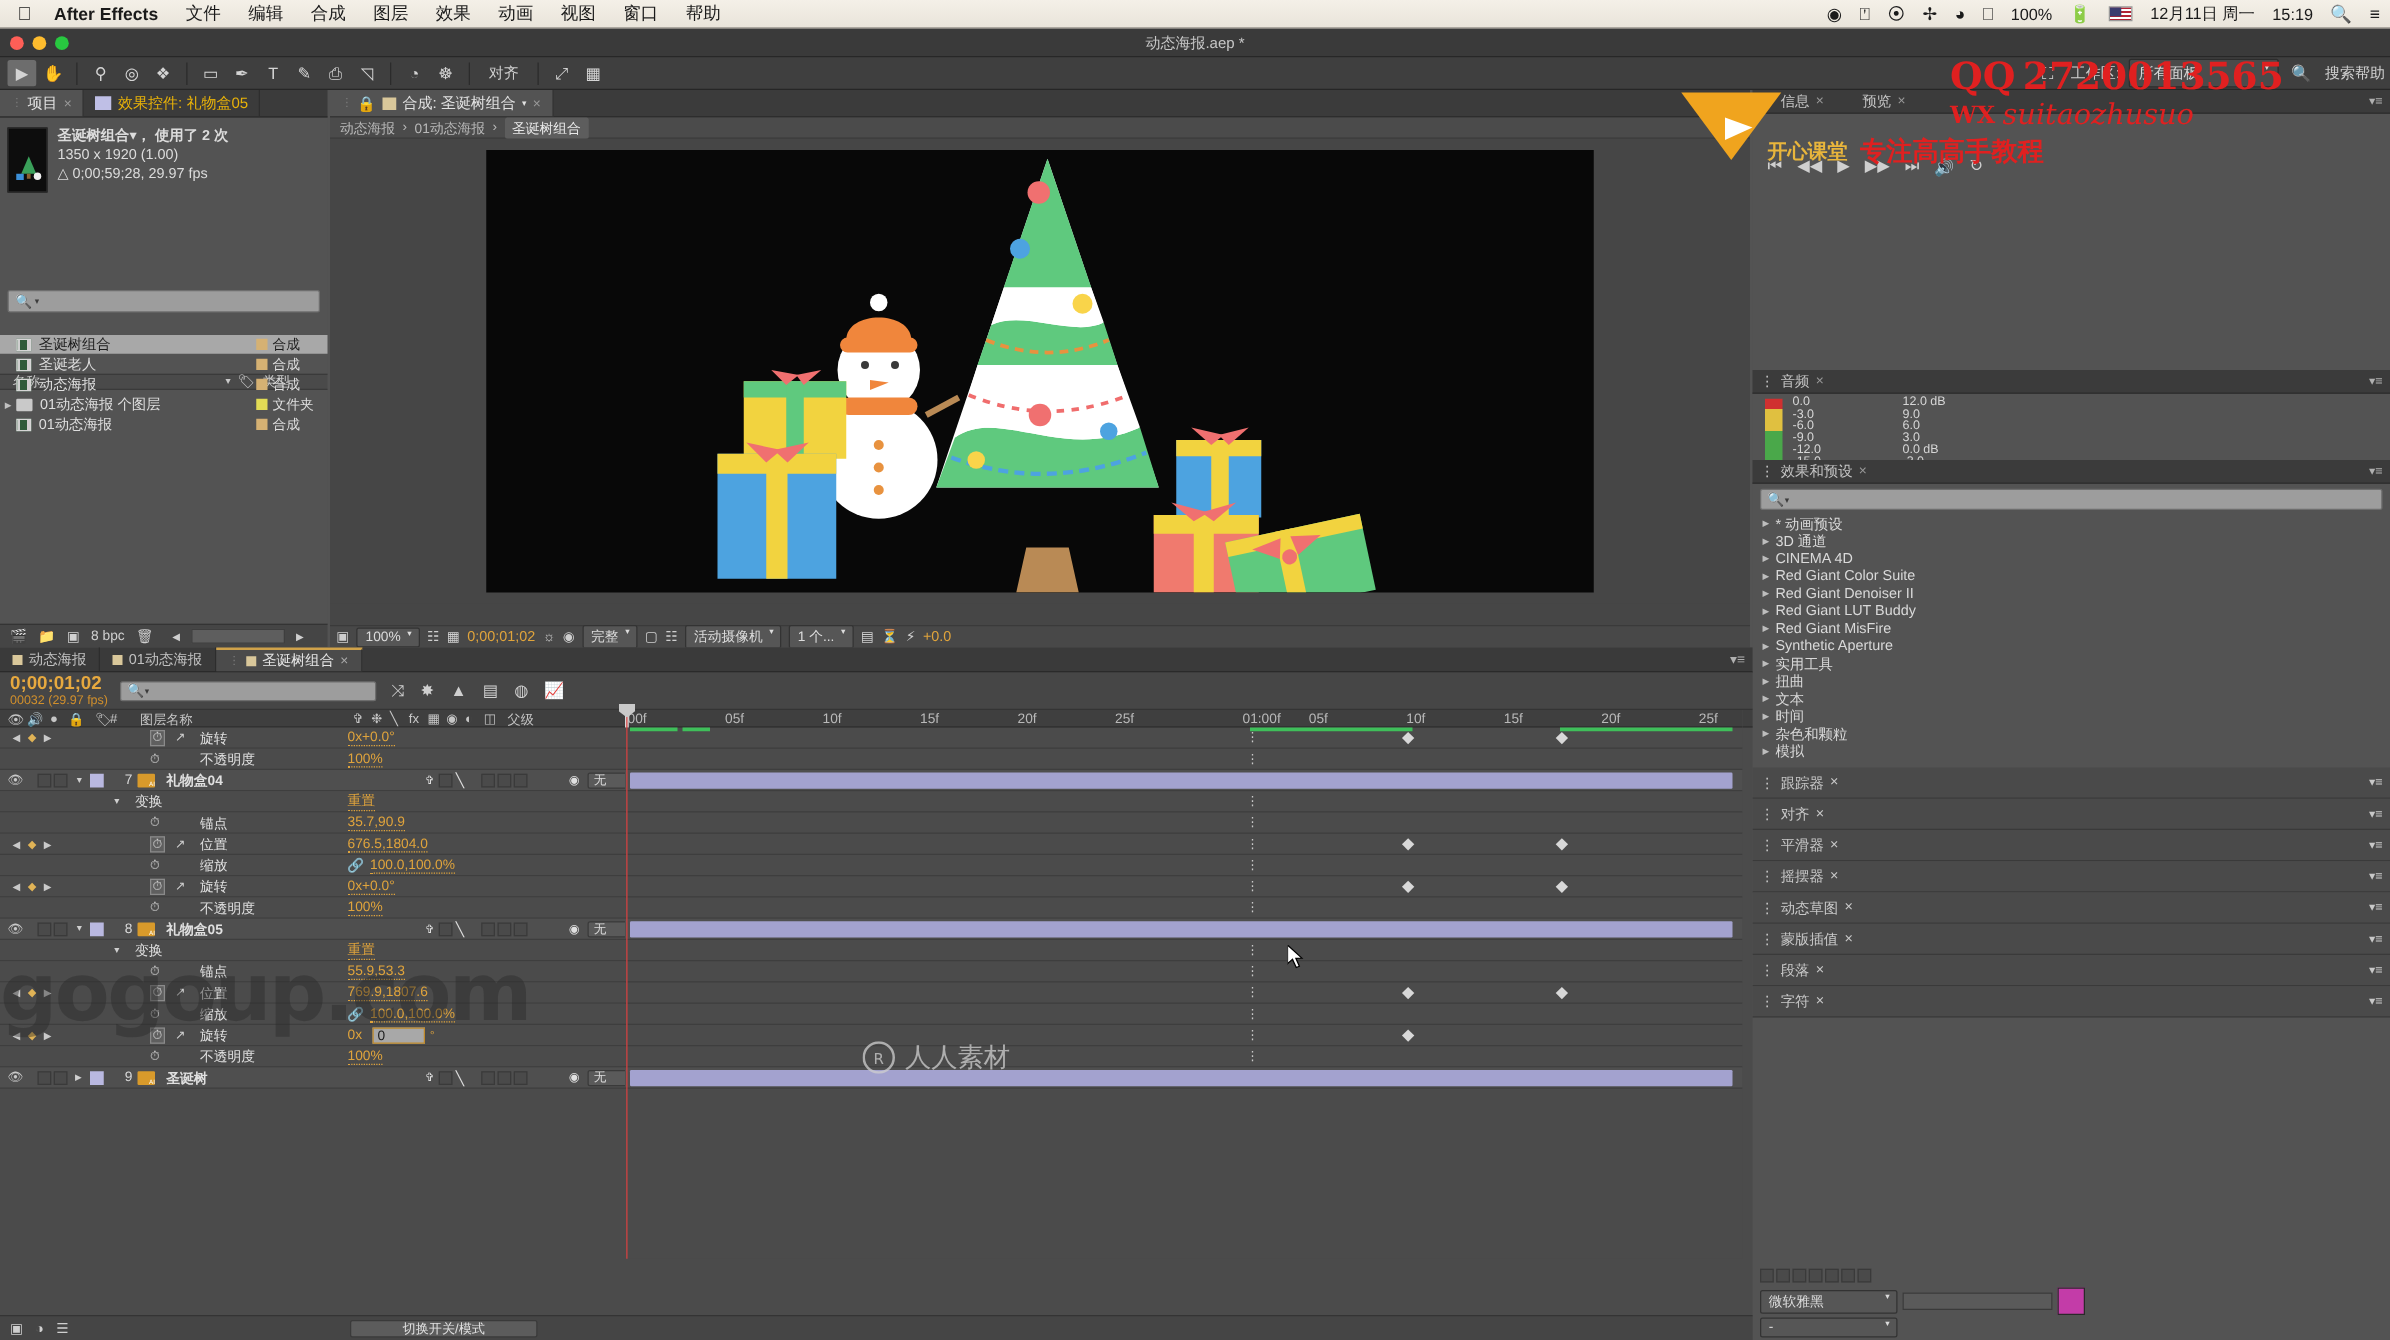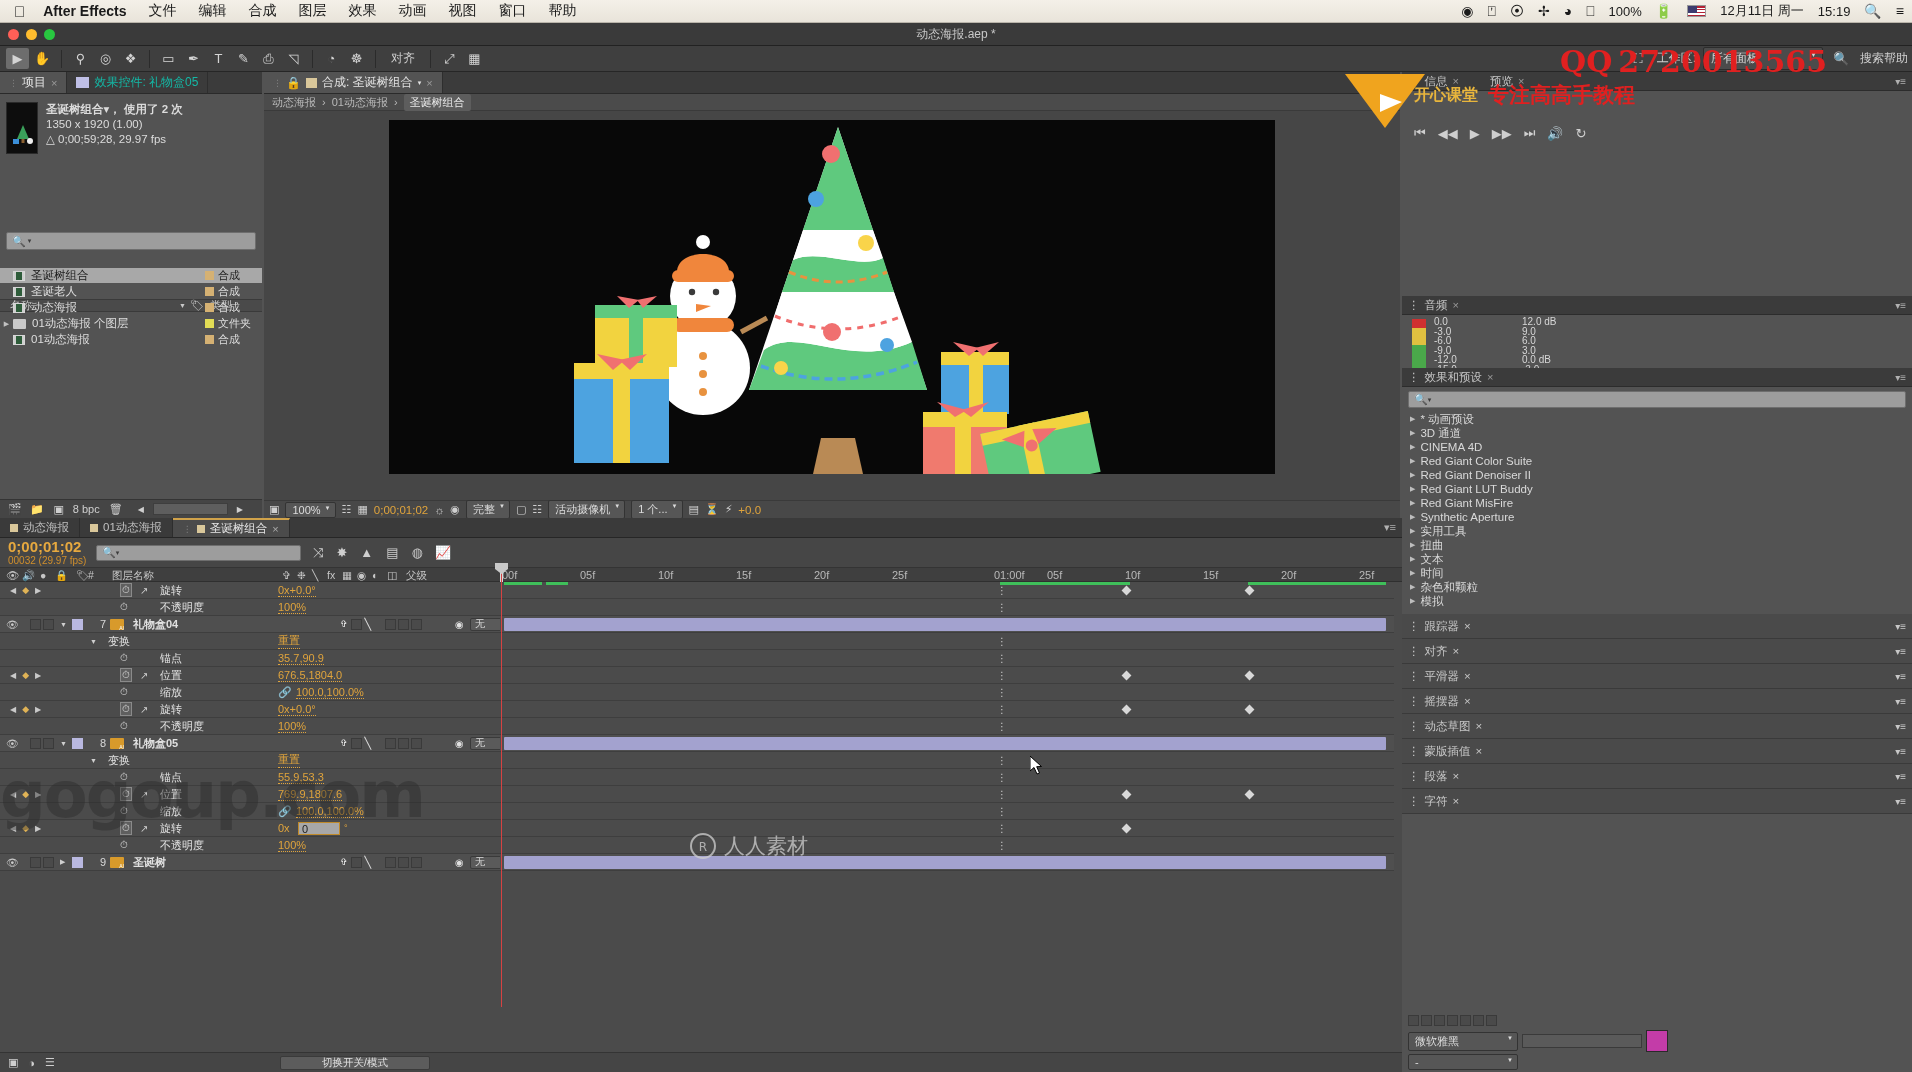--- a/index.html
+++ b/index.html
@@ -59,21 +59,21 @@
   }
   .ws-select:after{content:"\25BC";position:absolute;right:5px;top:3px;font-size:7px;}
   
   .panel { position:absolute; background:#535353; }
   .ptabs {
     height:22px;background:#3b3b3b;display:flex;align-items:stretch;
     border-bottom:1px solid #2a2a2a;
   }
   .ptab{
     display:flex;align-items:center;gap:5px;padding:0 9px;font-size:12px;
-    color:#14b8a6;background:#3b3b3b;border-right:1px solid #2e2e2e;
+    color:#eab308;background:#3b3b3b;border-right:1px solid #2e2e2e;
   }
   .ptab.active{background:#535353;color:#e2e2e2;}
   .ptab .grip{color:#7d7d7d;font-size:9px;letter-spacing:-1px;}
   .ptab .x{font-size:11px;color:#9a9a9a;}
   .pmenu{margin-left:auto;display:flex;align-items:center;padding:0 6px;color:#b0b0b0;font-size:11px;}
   
   #project{ left:0; top:72px; width:262px; height:446px; }
   #proj-info{ display:flex; padding:8px 6px 4px 6px; }
   #proj-thumb{ width:32px;height:52px;background:#0d0d0d;border:1px solid #2a2a2a;flex:none; position:relative;}
   #proj-meta{ margin-left:8px; font-size:11.5px; line-height:15px; color:#dcdcdc;}
@@ -1046,20 +1046,24 @@
     <span>☰</span>
     <span class="toggle-btn">切换开关/模式</span>
   </div>
 </div>
 
 <div id="wm-red">
   <div style="display:flex;align-items:center;gap:6px;margin-top:14px;margin-left:140px">
     <span style="font-size:30px;font-weight:bold">QQ</span>
     <span style="font-size:30px;font-weight:bold">2720013565</span>
   </div>
+  <div style="display:flex;align-items:center;gap:6px;margin-left:140px">
+    <span style="font-size:19px;font-weight:bold">WX</span>
+    <span style="font-size:23px;font-style:italic">suitaozhusuo</span>
+  </div>
   <div style="display:flex;align-items:center;gap:10px;margin-top:2px">
     <span style="color:#e8b53c;font-size:16px;font-weight:bold;margin-left:-6px">开心课堂</span>
     <span style="font-size:21px;font-weight:bold">专注高高手教程</span>
   </div>
   <svg width="90" height="70" viewBox="0 0 90 70" style="position:absolute;left:-80px;top:36px">
     <polygon points="5,8 85,8 45,62" fill="#f0a41e"></polygon>
     <polygon points="40,28 62,36 40,46" fill="#ffffff"></polygon>
   </svg>
 </div>
 

